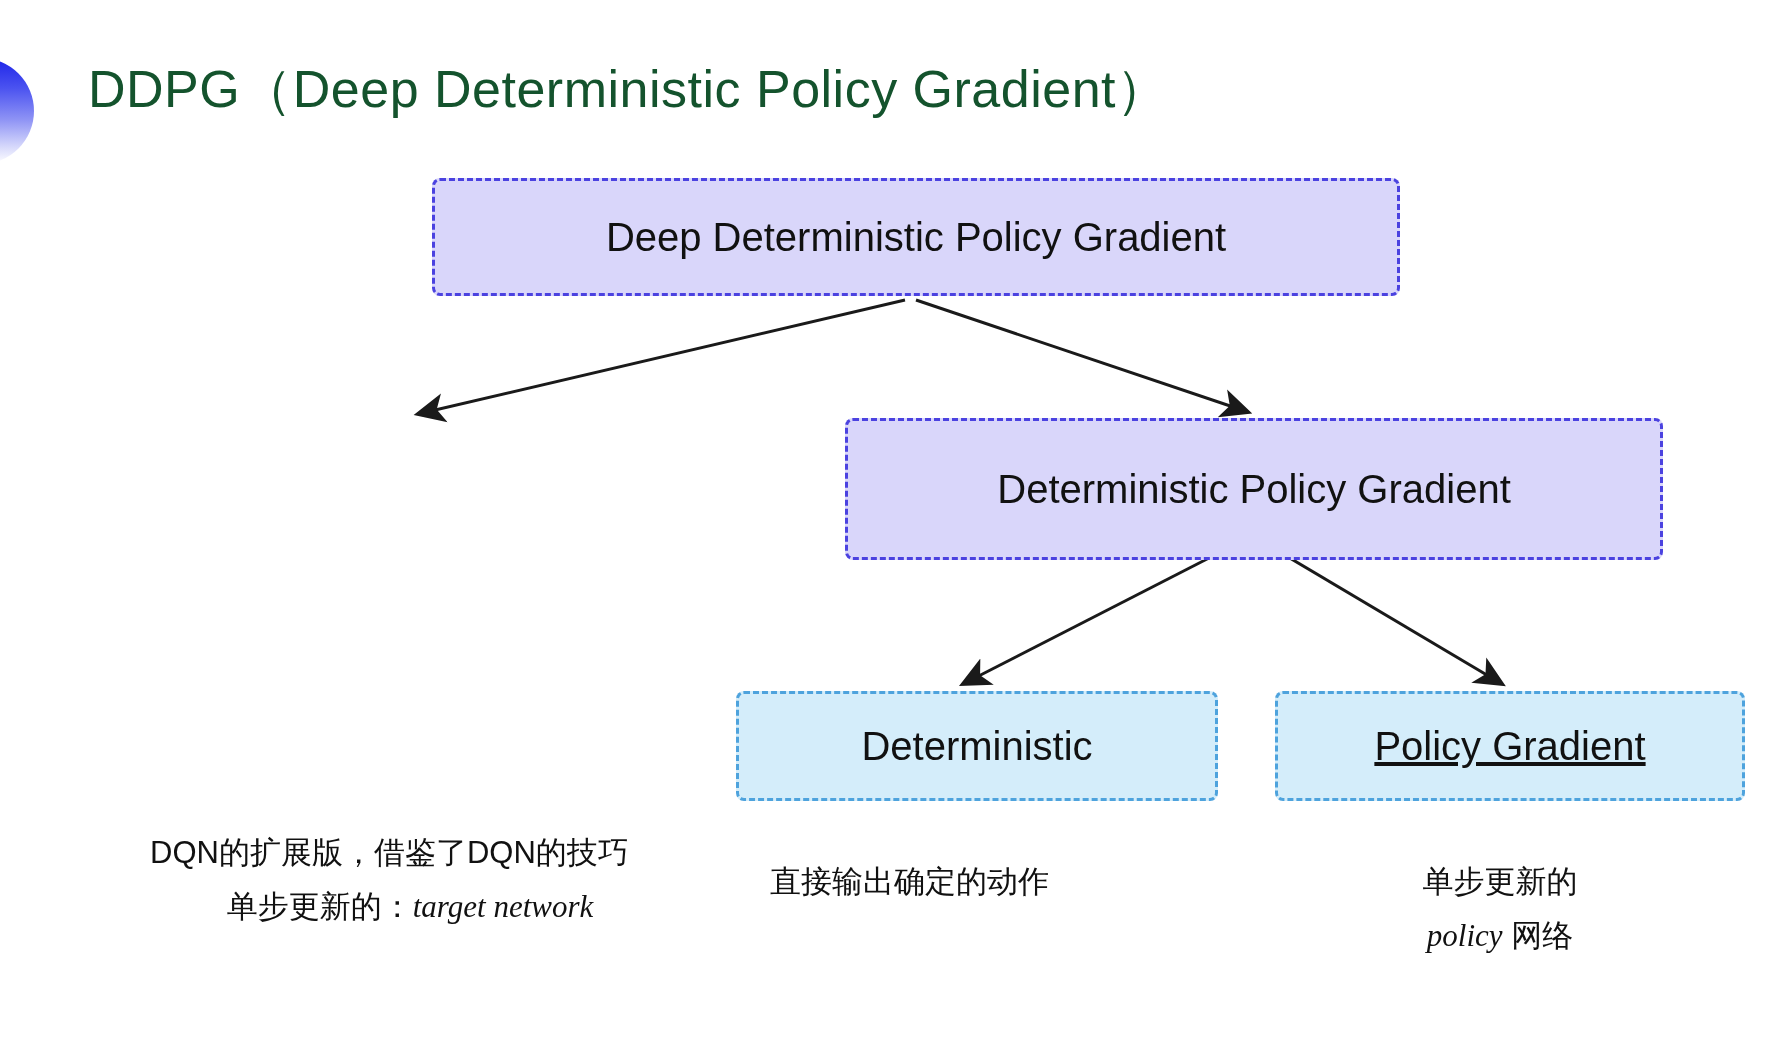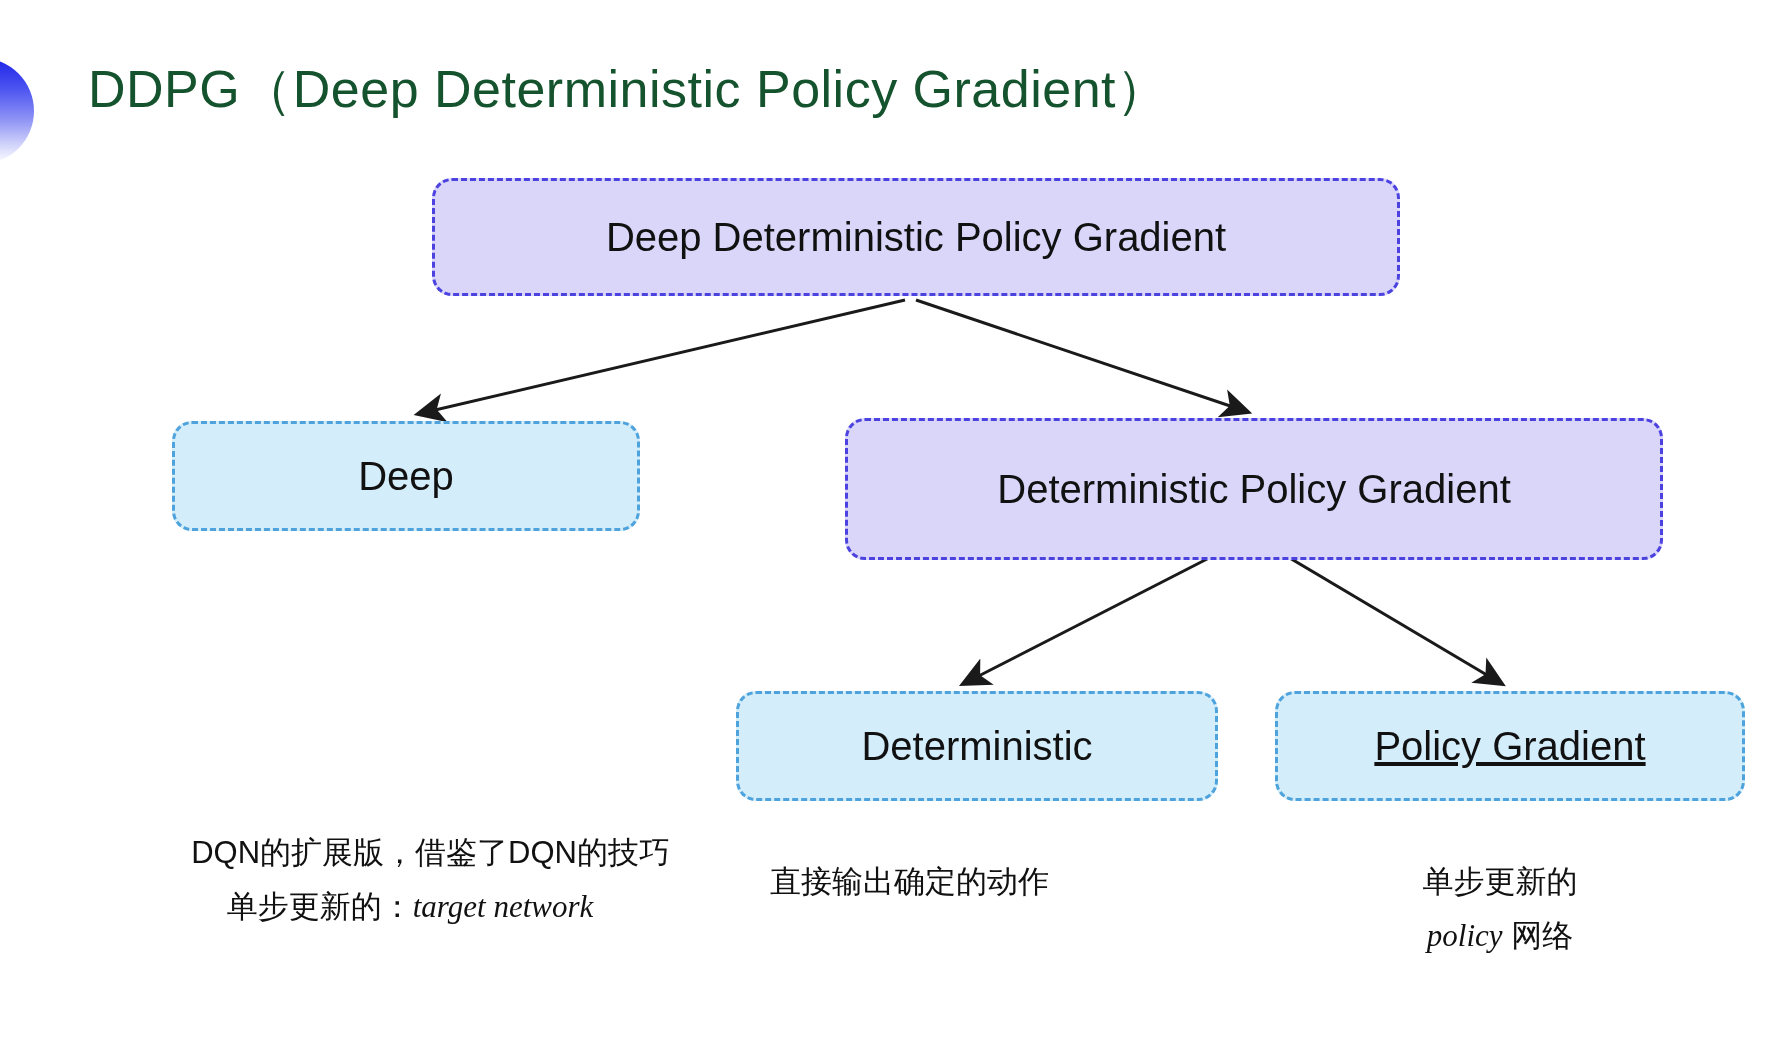--- a/index.html
+++ b/index.html
@@ -41,21 +41,21 @@
   }
 
   
   .node {
     position: absolute;
     box-sizing: border-box;
     display: flex;
     align-items: center;
     justify-content: center;
     text-align: center;
-    border-radius: 20px;
+    border-radius: 8px;
     color: #111111;
     font-weight: 400;
     line-height: 1.15;
   }
   .node.purple {
     background: #d9d6fa;
     border: 3px dashed #4b42e0;
   }
   .node.blue {
     background: #d4edfa;
@@ -84,21 +84,21 @@
     color: #111111;
     font-size: 31px;
     line-height: 1.75;
     white-space: nowrap;
   }
   .annotation .math {
     font-family: "Liberation Serif", "DejaVu Serif", serif;
     font-style: italic;
   }
   #annot-deep  { left: 150px; top: 826px; text-align: center; width: 520px; }
-  #annot-deep .line1 { text-align: right; }
+  #annot-deep .line1 { text-align: left; }
   #annot-deep .line2,
   #annot-deep .line3 { text-align: center; }
   #annot-det   { left: 770px; top: 855px; text-align: left; width: 380px; }
   #annot-pg    { left: 1320px; top: 855px; text-align: center; width: 360px; }
   .annotation .formula {
     font-family: "Liberation Serif", "DejaVu Serif", serif;
     font-style: italic;
     font-size: 33px;
   }
 </style>
@@ -117,21 +117,20 @@
       </marker>
     </defs>
     <line x1="905" y1="300" x2="418" y2="414" stroke="#1a1a1a" stroke-width="3" marker-end="url(#arrowhead)"></line>
     <line x1="916" y1="300" x2="1248" y2="412" stroke="#1a1a1a" stroke-width="3" marker-end="url(#arrowhead)"></line>
     <line x1="1248" y1="538" x2="963" y2="684" stroke="#1a1a1a" stroke-width="3" marker-end="url(#arrowhead)"></line>
     <line x1="1256" y1="538" x2="1502" y2="684" stroke="#1a1a1a" stroke-width="3" marker-end="url(#arrowhead)"></line>
   </svg>
 
   <div class="node purple" id="node-root">Deep Deterministic Policy Gradient</div>
 
-  <div class="node blue" id="node-deep">Deep</div>
 
   <div class="node purple" id="node-dpg">Deterministic Policy Gradient</div>
 
   <div class="node blue" id="node-det">Deterministic</div>
 
   <div class="node blue" id="node-pg">Policy Gradient</div>
 
   <div class="annotation" id="annot-deep">
     <div class="line1">DQN的扩展版，借鉴了DQN的技巧</div>
     <div class="line2">

